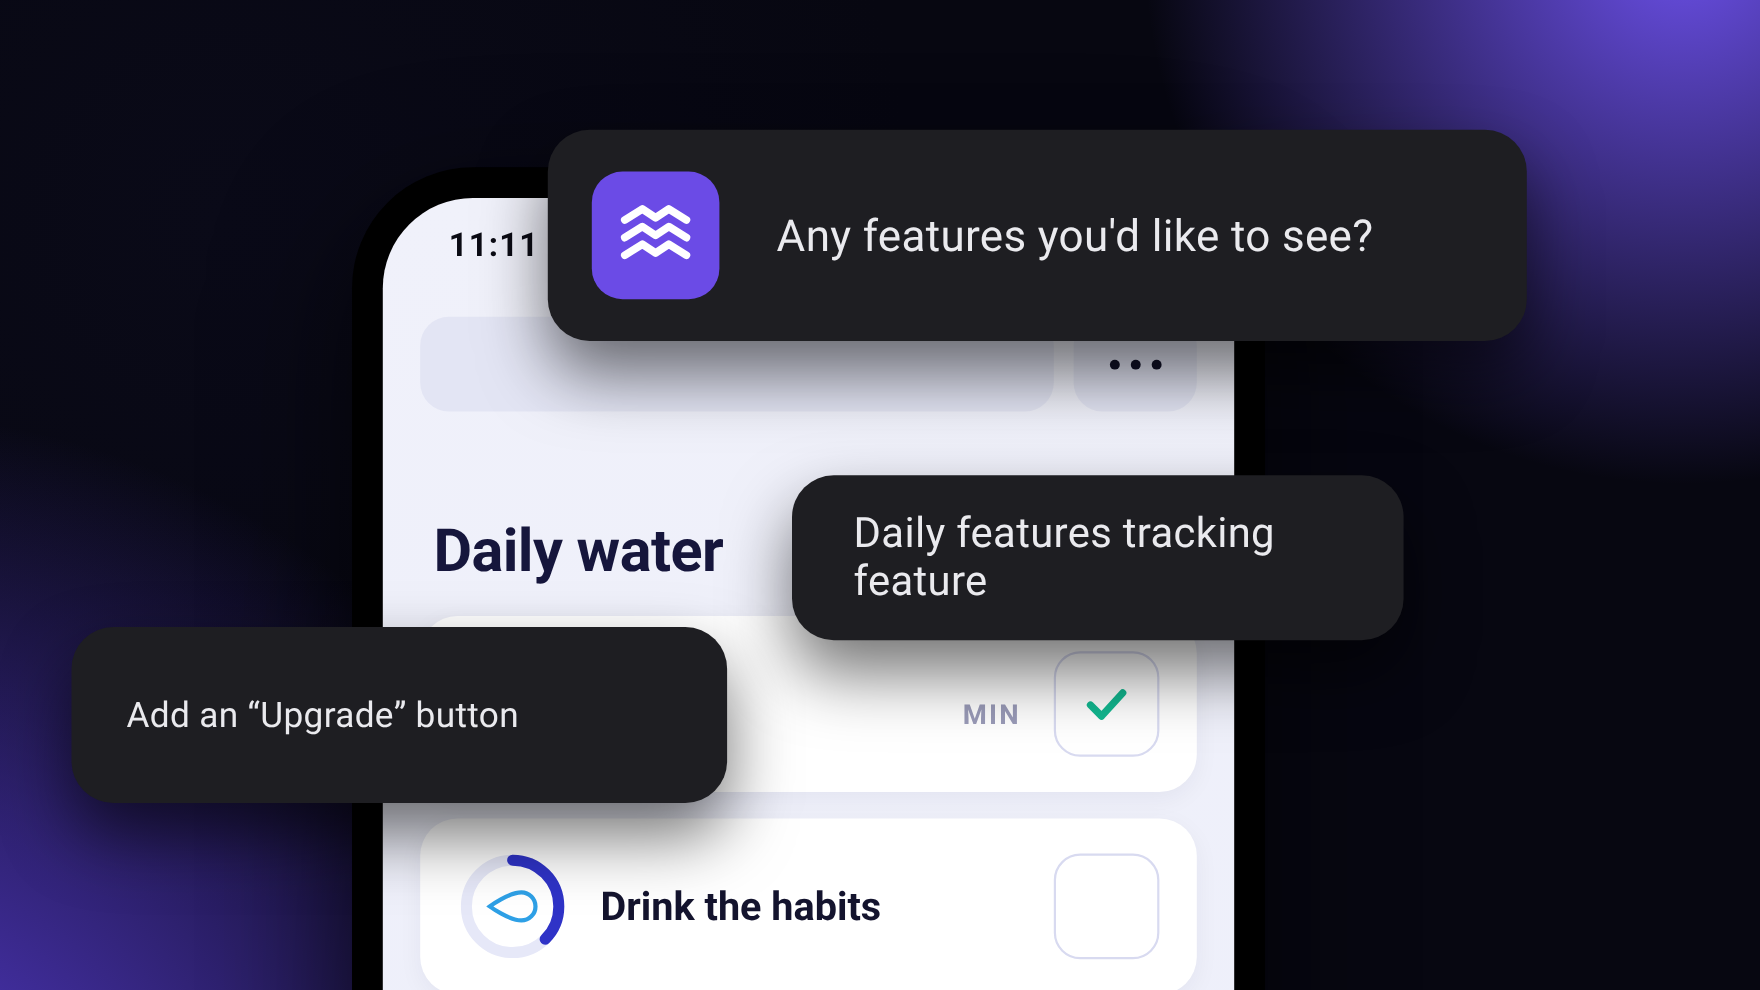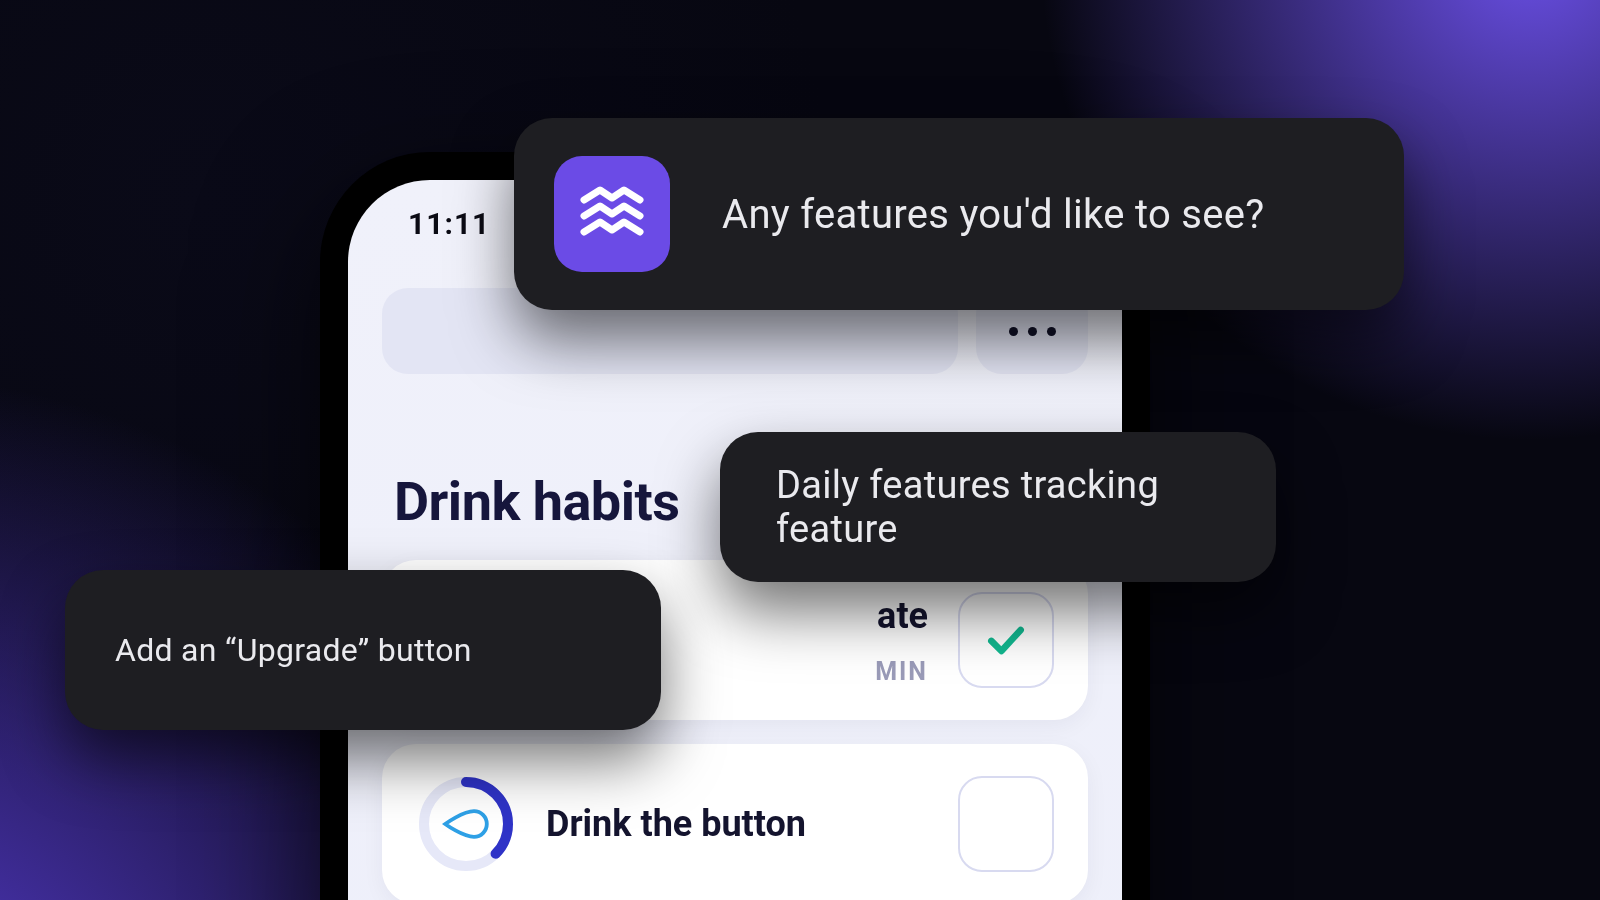--- a/index.html
+++ b/index.html
@@ -138,21 +138,21 @@
     border-radius: 38px;
     box-shadow: 0 30px 60px rgba(0,0,0,0.55);
     color: #eaeaee;
     display: flex;
     align-items: center;
     padding: 0 60px;
   }
   .bubble .text { font-size: 40px; font-weight: 400; letter-spacing: 0.3px; }
 
   .bubble-prompt {
-    left: 514px; top: 118px; width: 890px; height: 192px;
+    left: 498px; top: 118px; width: 890px; height: 192px;
     padding-left: 40px;
     gap: 52px;
   }
   .bubble-prompt .app-badge {
     width: 116px; height: 116px; border-radius: 28px;
     background: #6b4be6;
     display: flex; align-items: center; justify-content: center;
     flex-shrink: 0;
   }
 
@@ -186,33 +186,30 @@
 
         <div class="toolbar-row">
           <div class="search-pill"></div>
           <div class="more-pill">
             <span class="dot"></span>
             <span class="dot"></span>
             <span class="dot"></span>
           </div>
         </div>
 
-        <div class="section-title">Drink habits</div>
+        <div class="section-title">Daily water</div>
 
         <div class="habit-card one">
           <div class="habit-ring">
             <svg width="100" height="100">
               <circle cx="50" cy="50" r="42" stroke="#e6e8f8" stroke-width="10" fill="none"></circle>
               <circle cx="50" cy="50" r="42" stroke="#2f33c7" stroke-width="10" fill="none" stroke-dasharray="264" stroke-dashoffset="66" stroke-linecap="round"></circle>
             </svg>
           </div>
           <div class="habit-text">
-            <div class="habit-title" style="text-align:right;">
-              <span>ate</span>
-            </div>
             <div class="habit-sub" style="text-align:right;">
               <span>MIN</span>
             </div>
           </div>
           <div class="habit-check checked">
             <svg width="44" height="44" viewBox="0 0 24 24" fill="none">
               <path d="M4 12.5 L9.5 18 L20 6.5" stroke="#12b890" stroke-width="3.6" stroke-linecap="round" stroke-linejoin="round"></path>
             </svg>
           </div>
         </div>
@@ -223,21 +220,21 @@
               <circle cx="50" cy="50" r="42" stroke="#e6e8f8" stroke-width="10" fill="none"></circle>
               <circle cx="50" cy="50" r="42" stroke="#2f33c7" stroke-width="10" fill="none" stroke-dasharray="264" stroke-dashoffset="165" stroke-linecap="round"></circle>
             </svg>
             <div class="center-glyph">
               <svg width="40" height="48" viewBox="0 0 24 30">
                 <path d="M12 2 C12 2 4 13 4 20 a8 8 0 0 0 16 0 C20 13 12 2 12 2 Z" fill="none" stroke="#2ea0e6" stroke-width="2.4"></path>
               </svg>
             </div>
           </div>
           <div class="habit-text">
-            <div class="habit-title">Drink the button</div>
+            <div class="habit-title">Drink the habits</div>
           </div>
           <div class="habit-check">
             
           </div>
         </div>
 
       </div>
     </div>
   </div>
 

